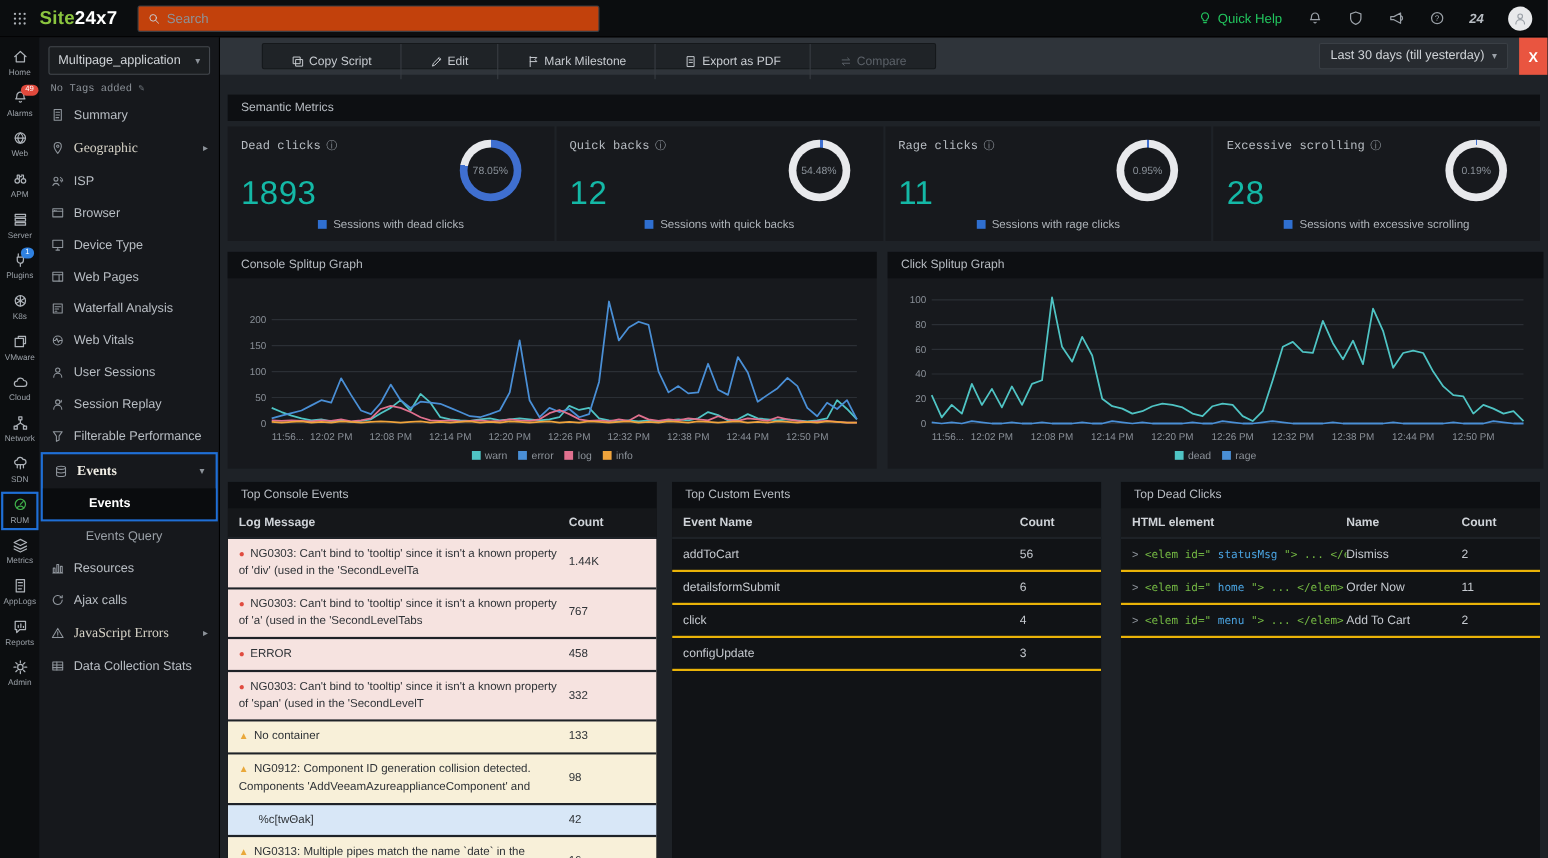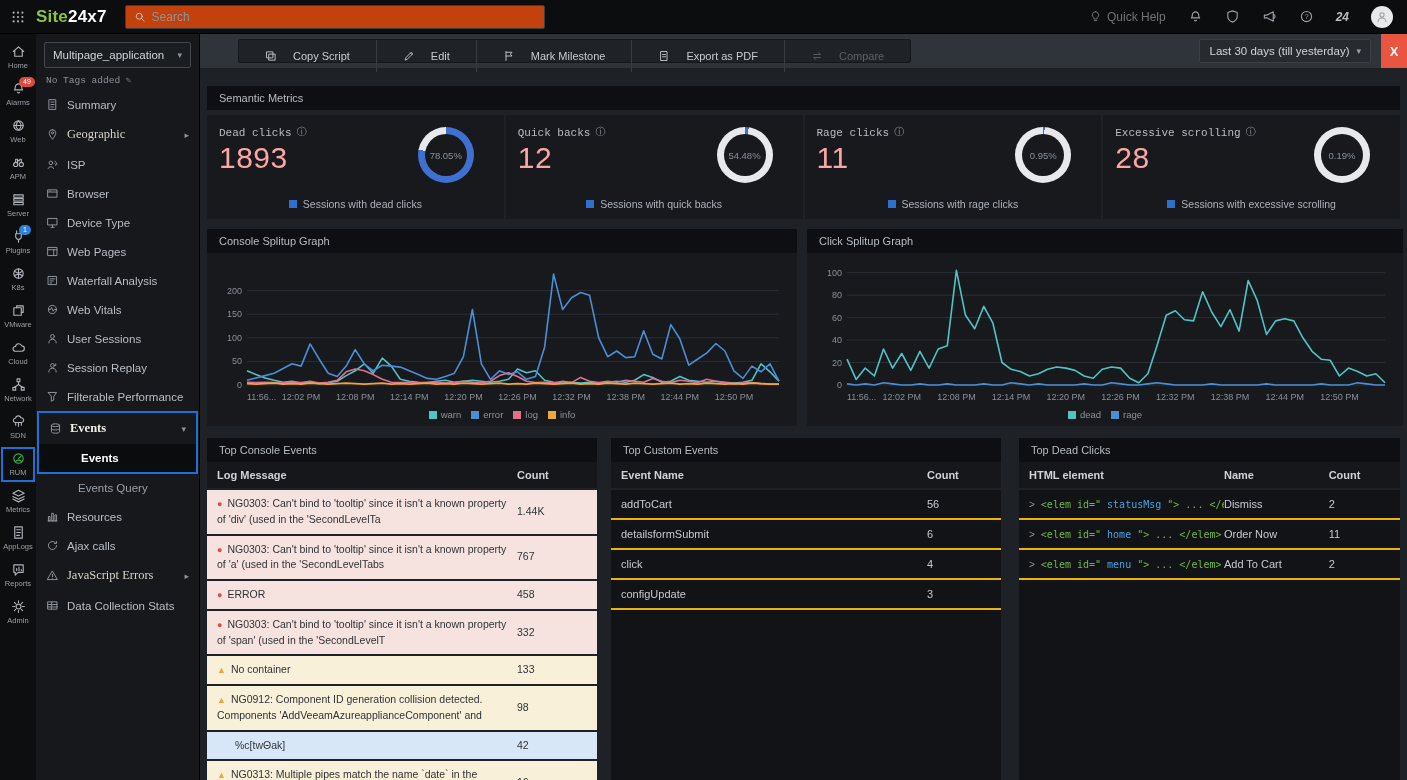--- a/index.html
+++ b/index.html
@@ -10,21 +10,21 @@
   
   .topbar { height:34px; background:#0b0d0f; display:flex; align-items:center; border-bottom:1px solid #000; }
   .grid-ic { width:36px; display:flex; justify-content:center; color:#aeb3b9; cursor:pointer; }
   .logo { font-size:17px; font-weight:bold; letter-spacing:.2px; margin-right:18px; }
   .logo .g { color:#8bc53f; } .logo .w { color:#fff; }
   .searchbox { width:420px; height:24px; background:#c2410c; border:1px solid #3a3e43; border-radius:2px;
     display:flex; align-items:center; padding:0 8px; gap:6px; }
   .searchbox input { flex:1; background:transparent; border:none; outline:none; color:#c8ccd1; font-size:12px; }
   .searchbox input::placeholder { color:#8d939a; }
   .top-right { margin-left:auto; display:flex; align-items:center; gap:22px; padding-right:14px; color:#9aa0a7; }
-  .qh { display:flex; align-items:center; gap:5px; color:#737373; font-size:12px; cursor:pointer; }
+  .qh { display:flex; align-items:center; gap:5px; color:#22c55e; font-size:12px; cursor:pointer; }
   .tb-ic { cursor:pointer; display:flex; }
   .z24 { font-size:12px; font-weight:bold; font-style:italic; color:#b8bdc3; cursor:pointer; }
   .avatar { width:22px; height:22px; border-radius:50%; background:#e8e9eb; display:flex; align-items:center; justify-content:center; cursor:pointer; }
 
   
   .frame { display:flex; height:746px; }
 
   
   .rail { width:36px; background:#0c0e10; display:flex; flex-direction:column; align-items:center; padding-top:6px; gap:2px; overflow:hidden; }
   .rail-item { width:34px; padding:4px 0 5px; display:flex; flex-direction:column; align-items:center; gap:2px; color:#aeb3b9; cursor:pointer; position:relative; }
@@ -48,40 +48,40 @@
   .nav-item.serif { font-family:"Liberation Serif","DejaVu Serif",serif; color:#d6d2c6; font-size:12.5px; }
   .nav-item.group { font-weight:bold; color:#f2efe6; }
   .events-box { border:2px solid #1f6fd6; margin:0 1px; }
   .nav-item.sub { padding-left:42px; color:#9aa0a7; }
   .nav-item.sub.active { background:#0a0c0e; color:#fff; font-weight:bold; }
 
   
   .main { flex:1; display:flex; flex-direction:column; overflow:hidden; }
   .toolbar { height:34px; background:#2f343a; display:flex; align-items:center; padding:0 0 0 38px; flex:0 0 auto; }
   .btn-group { display:flex; background:#1f2327; border:1px solid #15181b; border-radius:2px; height:24px; }
-  .tb-btn { display:flex; align-items:center; gap:16px; font-size:11px; color:#c7cbd0; padding:16px 26px; border-right:1px solid #383d43; cursor:pointer; white-space:nowrap; }
+  .tb-btn { display:flex; align-items:center; gap:4px; font-size:11px; color:#c7cbd0; padding:16px 26px; border-right:1px solid #383d43; cursor:pointer; white-space:nowrap; }
   .tb-btn:last-child { border-right:none; }
   .tb-btn.disabled { color:#5b6168; cursor:default; }
   .toolbar-right { margin-left:auto; display:flex; align-items:center; height:100%; }
   .period { height:24px; background:#272b30; border:1px solid #3a3f45; border-radius:2px; display:flex; align-items:center;
     gap:7px; padding:0 9px; font-size:11.5px; color:#d0d4d8; cursor:pointer; margin-right:10px; }
   .period .car { font-size:9px; color:#9aa0a7; }
   .close-x { width:26px; height:34px; background:#e95540; color:#fff; font-weight:bold; font-size:13px;
     display:flex; align-items:center; justify-content:center; cursor:pointer; }
 
   .content { flex:1; padding:18px 7px 0; display:flex; flex-direction:column; overflow:hidden; }
 
   .ptitle { height:24px; background:#0d0f12; display:flex; align-items:center; padding:0 12px; font-size:11px; color:#b7bcc2; }
 
   
   .sem-cards { display:flex; gap:2px; margin-top:5px; height:104px; }
   .sem-card { flex:1; background:#17191d; position:relative; padding:10px 12px; }
   .sem-head { font-size:11px; color:#b7bcc2; display:flex; gap:5px; align-items:flex-end;font-family:Liberation Mono, monospace; }
   .sem-head .inf { color:#8d939a; font-size:10px; }
-  .sem-value { font-size:30px; color:#fca5a5; font-weight:300; margin-top:2px; letter-spacing:.5px; }
+  .sem-value { font-size:30px; color:#14b8a6; font-weight:300; margin-top:20px; letter-spacing:.5px; }
   .donut { position:absolute; right:30px; top:12px; width:56px; height:56px; border-radius:50%; display:flex; align-items:center; justify-content:center; }
   .donut .hole { width:42px; height:42px; border-radius:50%; background:#17191d; display:flex; align-items:center; justify-content:center; }
   .donut .pct { font-size:9.5px; color:#8a9199; }
   .sem-legend { position:absolute; bottom:9px; left:0; right:0; display:flex; justify-content:center; align-items:center; gap:6px; font-size:10.5px; color:#aeb3b9; }
   .sq { width:8px; height:8px; background:#2f6fd0; display:inline-block; }
 
   
   .charts-row { display:flex; gap:10px; margin-top:10px; }
   .chart-panel { background:#17191d; }
   .chart-panel .body { padding:6px 8px 2px; }

